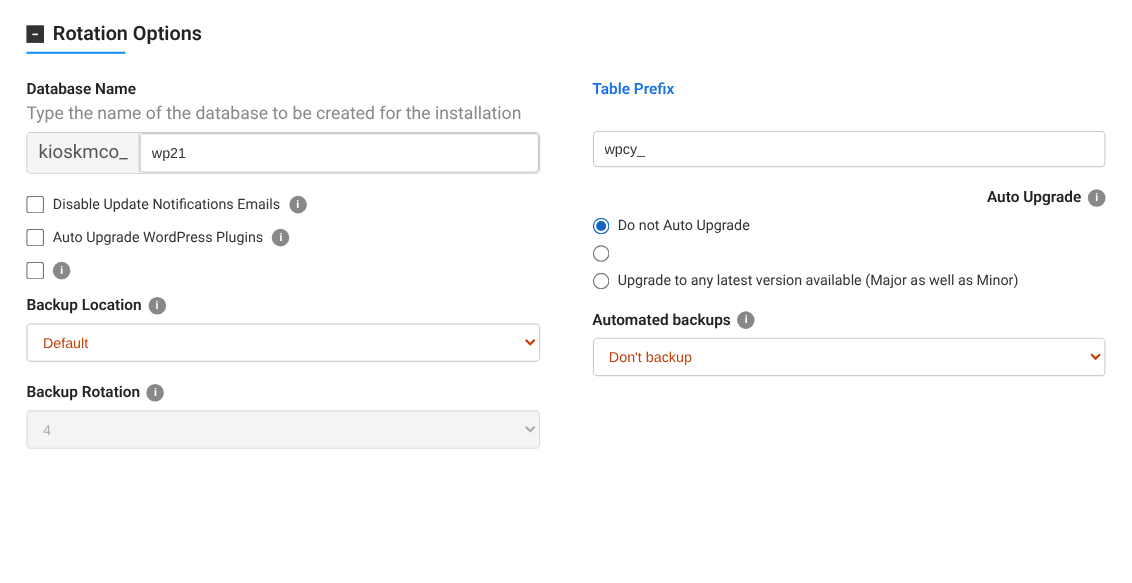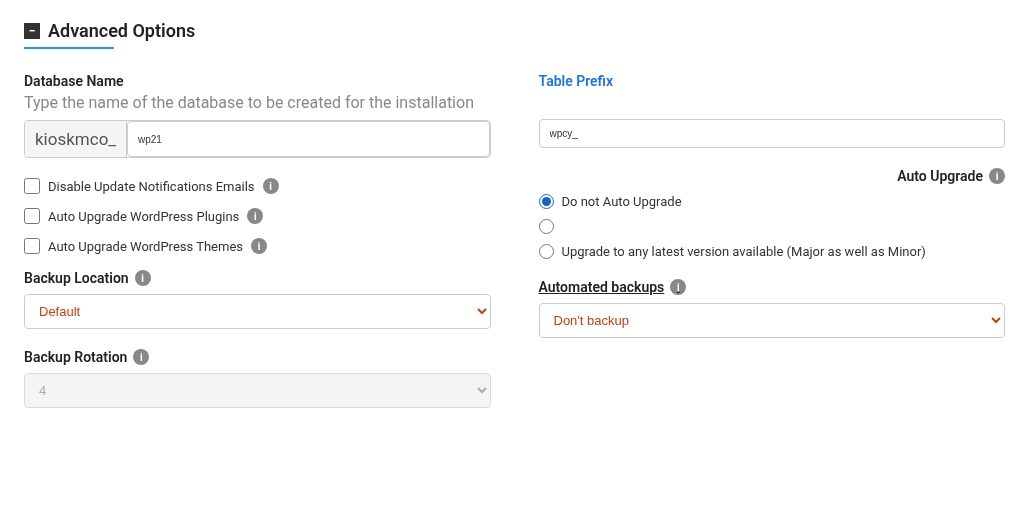--- a/index.html
+++ b/index.html
@@ -75,21 +75,21 @@
       padding: 8px 10px;
       font-size: 13px;
       flex: 1;
       color: #333;
     }
 
     input[type="text"] {
       border: 1px solid #ccc;
       border-radius: 4px;
       padding: 8px 10px;
-      font-size: 10px;
+      font-size: 13px;
       width: 100%;
       outline: none;
       color: #333;
     }
 
     .checkbox-row {
       display: flex;
       align-items: center;
       gap: 8px;
       margin-bottom: 14px;
@@ -168,21 +168,21 @@
     }
   </style>
 </head>
 <body>
 
 <div style="margin-bottom: 4px;">
   <div class="section-title">
     <span style="display:inline-flex;align-items:center;justify-content:center;width:16px;height:16px;background:#333;color:#fff;font-size:12px;font-weight:bold;cursor:pointer;">
       <span>−</span>
     </span>
-    <span>Advanced Options</span>
+    <span>Rotation Options</span>
   </div>
   <div class="underline"></div>
 </div>
 
 <div class="two-col">
 
   <div>
 
     <div class="field-group">
       <div class="field-label">Database Name</div>
@@ -202,21 +202,20 @@
       </div>
 
       <div class="checkbox-row">
         <input type="checkbox" style="">
         <span>Auto Upgrade WordPress Plugins</span>
         <span class="info-icon">i</span>
       </div>
 
       <div class="checkbox-row">
         <input type="checkbox" style="">
-        <span>Auto Upgrade WordPress Themes</span>
         <span class="info-icon">i</span>
       </div>
 
     </div>
 
     <div class="field-group" style="margin-top: 16px;">
       <div class="field-label" style="display:flex;align-items:center;gap:6px;">
         <span>Backup Location</span>
         <span class="info-icon">i</span>
       </div>
@@ -266,21 +265,21 @@
         <input type="radio" name="auto_upgrade" style="">
       </div>
 
       <div class="radio-row">
         <input type="radio" name="auto_upgrade" style="">
         <span>Upgrade to any latest version available (Major as well as Minor)</span>
       </div>
     </div>
 
     <div class="field-group" style="margin-top: 20px;">
-      <div class="field-label" style="display:flex;align-items:center;gap:6px;text-decoration:underline;">
+      <div class="field-label" style="display:flex;align-items:center;gap:6px;">
         <span>Automated backups</span>
         <span class="info-icon">i</span>
       </div>
       <div style="margin-top: 8px;">
         <select>
           <option>Don't backup</option>
           <option>Weekly</option>
           <option>Monthly</option>
         </select>
       </div>

